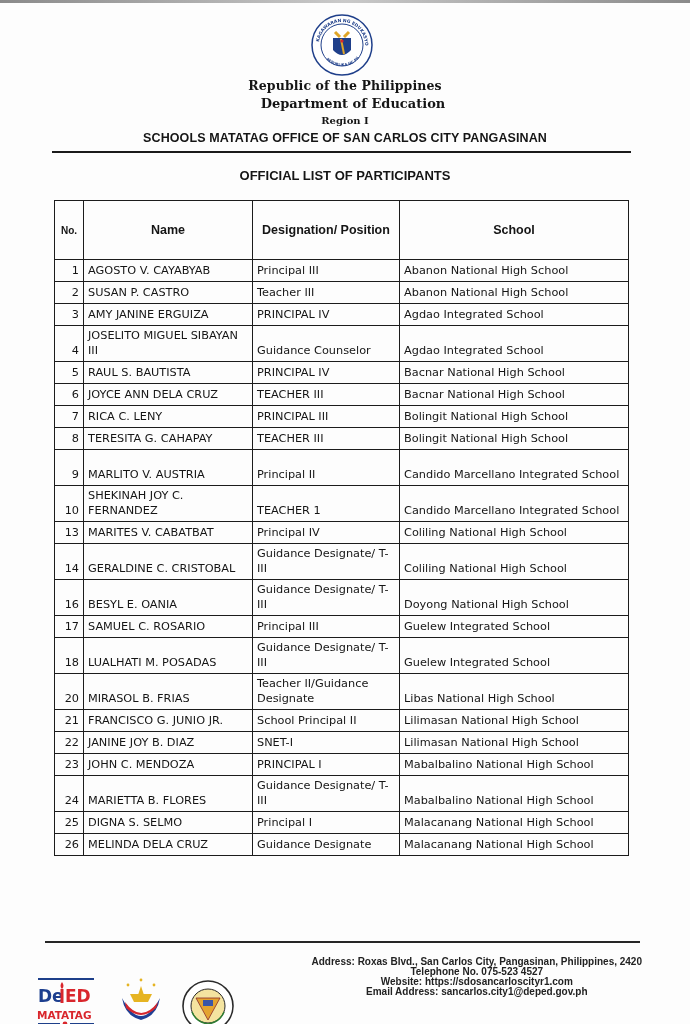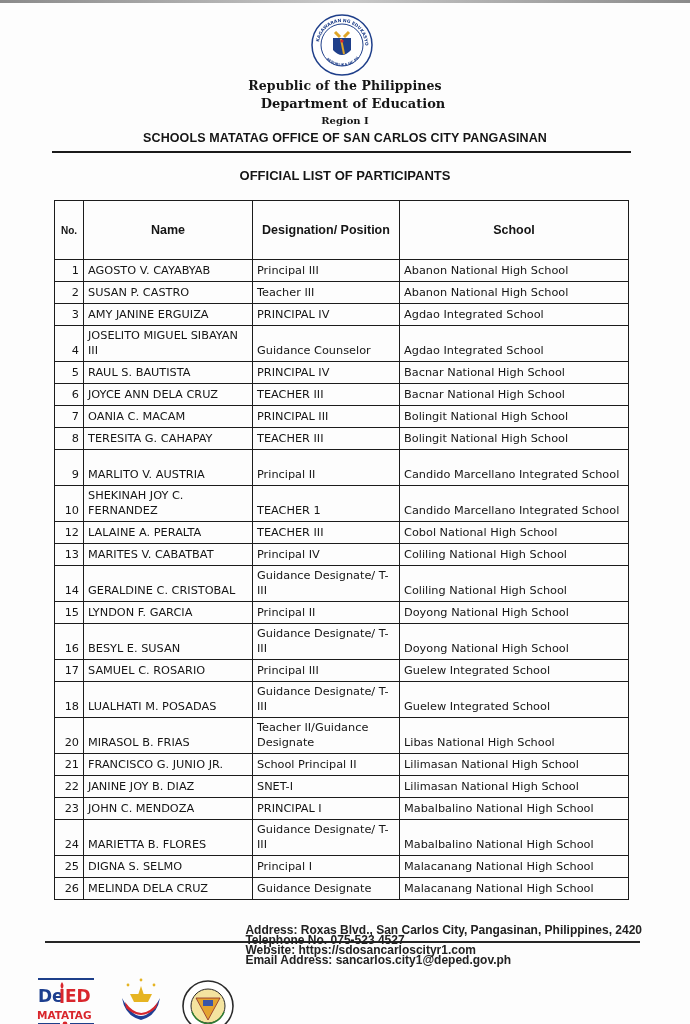--- a/index.html
+++ b/index.html
@@ -28,21 +28,21 @@
   table.plist td { font-size:11.3px; padding-bottom:3px; }
   td.no { text-align:right; font-size:12px; padding-right:5px; }
   col.c-no { width:29px; } col.c-name { width:169px; } col.c-pos { width:147px; } col.c-sch { width:229px; }
   tr.r1 td { height:18px; } tr.r2 td { height:32px; }
 
   .rule-bot { position:absolute; left:45px; width:595px; top:941px; height:2px; background:#262626; }
   .logos { position:absolute; left:36px; top:976px; height:60px; width:200px;text-align:center; }
   .deped { position:absolute; left:0; top:0; width:62px; height:56px; }
   .bagong { position:absolute; left:76px; top:0; width:58px; height:58px; }
   .sdologo { position:absolute; left:146px; top:4px; width:52px; height:52px; }
-  .contact { position:absolute; right:48px; top:925px; text-align:left; font-family:"Liberation Sans", sans-serif; font-weight:bold; font-size:12px; line-height:10px; color:#222; }
+  .contact { position:absolute; right:48px; top:957px; text-align:center; font-family:"Liberation Sans", sans-serif; font-weight:bold; font-size:10px; line-height:10px; color:#222; }
   .contact div { white-space:nowrap; }
   .contact .addr { margin-right:0; }
 </style>
 </head>
 <body>
 
 <div class="top-edge"></div>
 
 <svg class="seal" viewBox="0 0 62 62">
   <circle cx="31" cy="31" r="30" fill="#fff" stroke="#1f3f8a" stroke-width="1.5"></circle>
@@ -112,21 +112,21 @@
         <td>Bacnar National High School</td>
       </tr>
       <tr class="r1">
         <td class="no">6</td>
         <td>JOYCE ANN DELA CRUZ</td>
         <td>TEACHER III</td>
         <td>Bacnar National High School</td>
       </tr>
       <tr class="r1">
         <td class="no">7</td>
-        <td>OANIA C. MACAM</td>
+        <td>RICA C. LENY</td>
         <td>PRINCIPAL III</td>
         <td>Bolingit National High School</td>
       </tr>
       <tr class="r1">
         <td class="no">8</td>
         <td>TERESITA G. CAHAPAY</td>
         <td>TEACHER III</td>
         <td>Bolingit National High School</td>
       </tr>
       <tr class="r2">
@@ -135,46 +135,34 @@
         <td>Principal II</td>
         <td>Candido Marcellano Integrated School</td>
       </tr>
       <tr class="r2">
         <td class="no">10</td>
         <td>SHEKINAH JOY C. FERNANDEZ</td>
         <td>TEACHER 1</td>
         <td>Candido Marcellano Integrated School</td>
       </tr>
       <tr class="r1">
-        <td class="no">12</td>
-        <td>LALAINE A. PERALTA</td>
-        <td>TEACHER III</td>
-        <td>Cobol National High School</td>
-      </tr>
-      <tr class="r1">
         <td class="no">13</td>
         <td>MARITES V. CABATBAT</td>
         <td>Principal IV</td>
         <td>Coliling National High School</td>
       </tr>
       <tr class="r2">
         <td class="no">14</td>
         <td>GERALDINE C. CRISTOBAL</td>
         <td>Guidance Designate/ T-III</td>
         <td>Coliling National High School</td>
       </tr>
-      <tr class="r1">
-        <td class="no">15</td>
-        <td>LYNDON F. GARCIA</td>
-        <td>Principal II</td>
-        <td>Doyong National High School</td>
-      </tr>
       <tr class="r2">
         <td class="no">16</td>
-        <td>BESYL E. SUSAN</td>
+        <td>BESYL E. OANIA</td>
         <td>Guidance Designate/ T-III</td>
         <td>Doyong National High School</td>
       </tr>
       <tr class="r1">
         <td class="no">17</td>
         <td>SAMUEL C. ROSARIO</td>
         <td>Principal III</td>
         <td>Guelew Integrated School</td>
       </tr>
       <tr class="r2">

